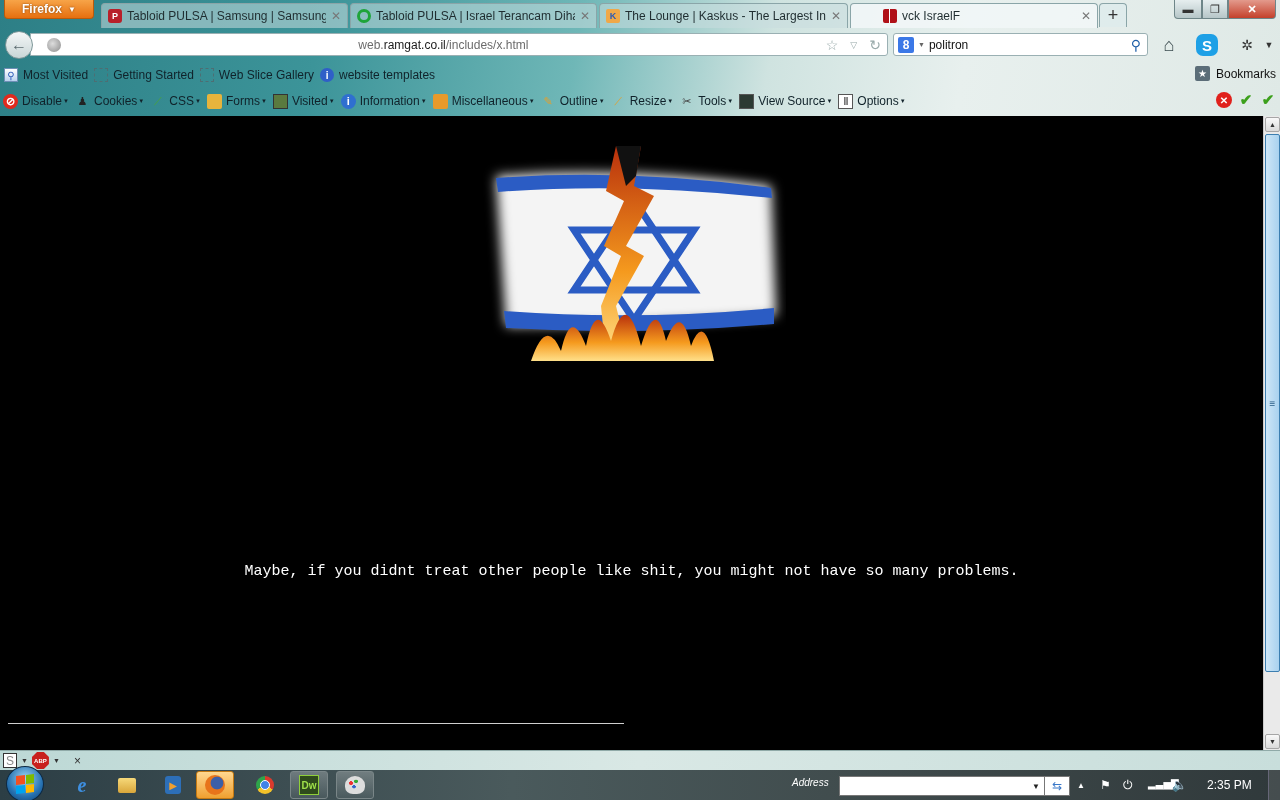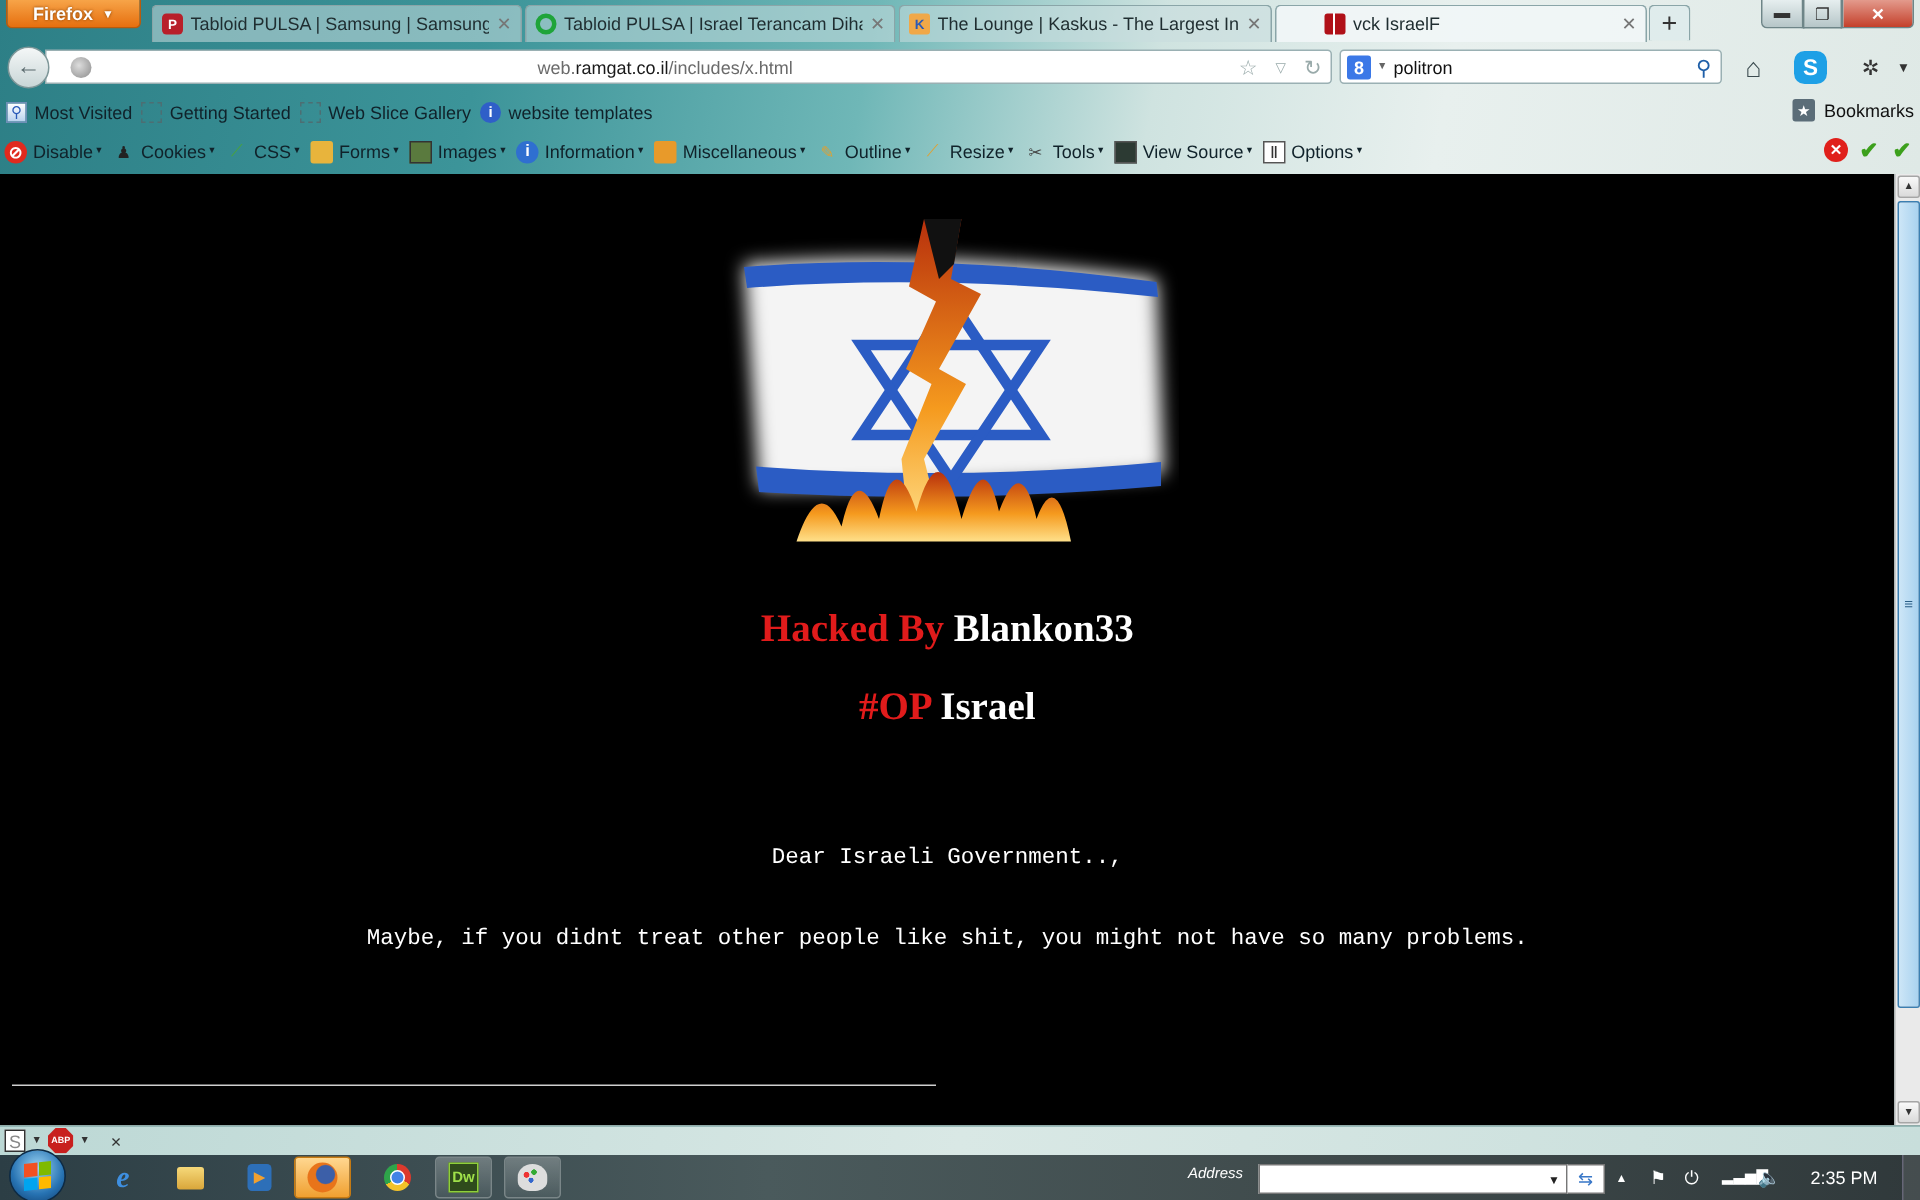--- a/index.html
+++ b/index.html
@@ -273,21 +273,21 @@
       <span>CSS</span>
       <span class="dcaret">▼</span>
     </div>
   <div class="dev-item">
       <span class="ic ic-forms"></span>
       <span>Forms</span>
       <span class="dcaret">▼</span>
     </div>
   <div class="dev-item">
       <span class="ic ic-images"></span>
-      <span>Images</span>
+      <span>Visited</span>
       <span class="dcaret">▼</span>
     </div>
   <div class="dev-item">
       <span class="ic ic-information">i</span>
       <span>Information</span>
       <span class="dcaret">▼</span>
     </div>
   <div class="dev-item">
       <span class="ic ic-misc"></span>
       <span>Miscellaneous</span>
@@ -350,31 +350,22 @@
       <g fill="none" stroke="#2b5cc4" stroke-width="7">
         <polygon points="158,54 218,144 98,144"></polygon>
         <polygon points="158,174 98,84 218,84"></polygon>
       </g>
       <path d="M140 0 L165 0 L158 40 L178 50 L150 100 L168 110 L140 160 L150 200 L130 210 L125 160 L145 110 L128 100 L148 55 L130 45 Z" fill="url(#fire)"></path>
       <path d="M140 0 L165 0 L160 30 L150 40 Z" fill="#111"></path>
       <path d="M55 215 Q70 170 85 205 Q95 160 110 200 Q120 150 135 195 Q150 140 165 200 Q180 150 190 195 Q205 155 215 200 Q228 165 238 215 Z" fill="url(#fire)"></path>
     </svg>
   </div>
 
-  <div class="headline h1">
-    <span class="red">Hacked By</span>
-    <span class="white">Blankon33</span>
-  </div>
-  <div class="headline h2">
-    <span class="red">#OP</span>
-    <span class="white">Israel</span>
-  </div>
 
   <div class="message">
-    <div>Dear Israeli Government..,</div>
     <div>Maybe, if you didnt treat other people like shit, you might not have so many problems.</div>
     
     
     
     
     
   </div>
 
   <div class="page-rule"></div>
 </div>

